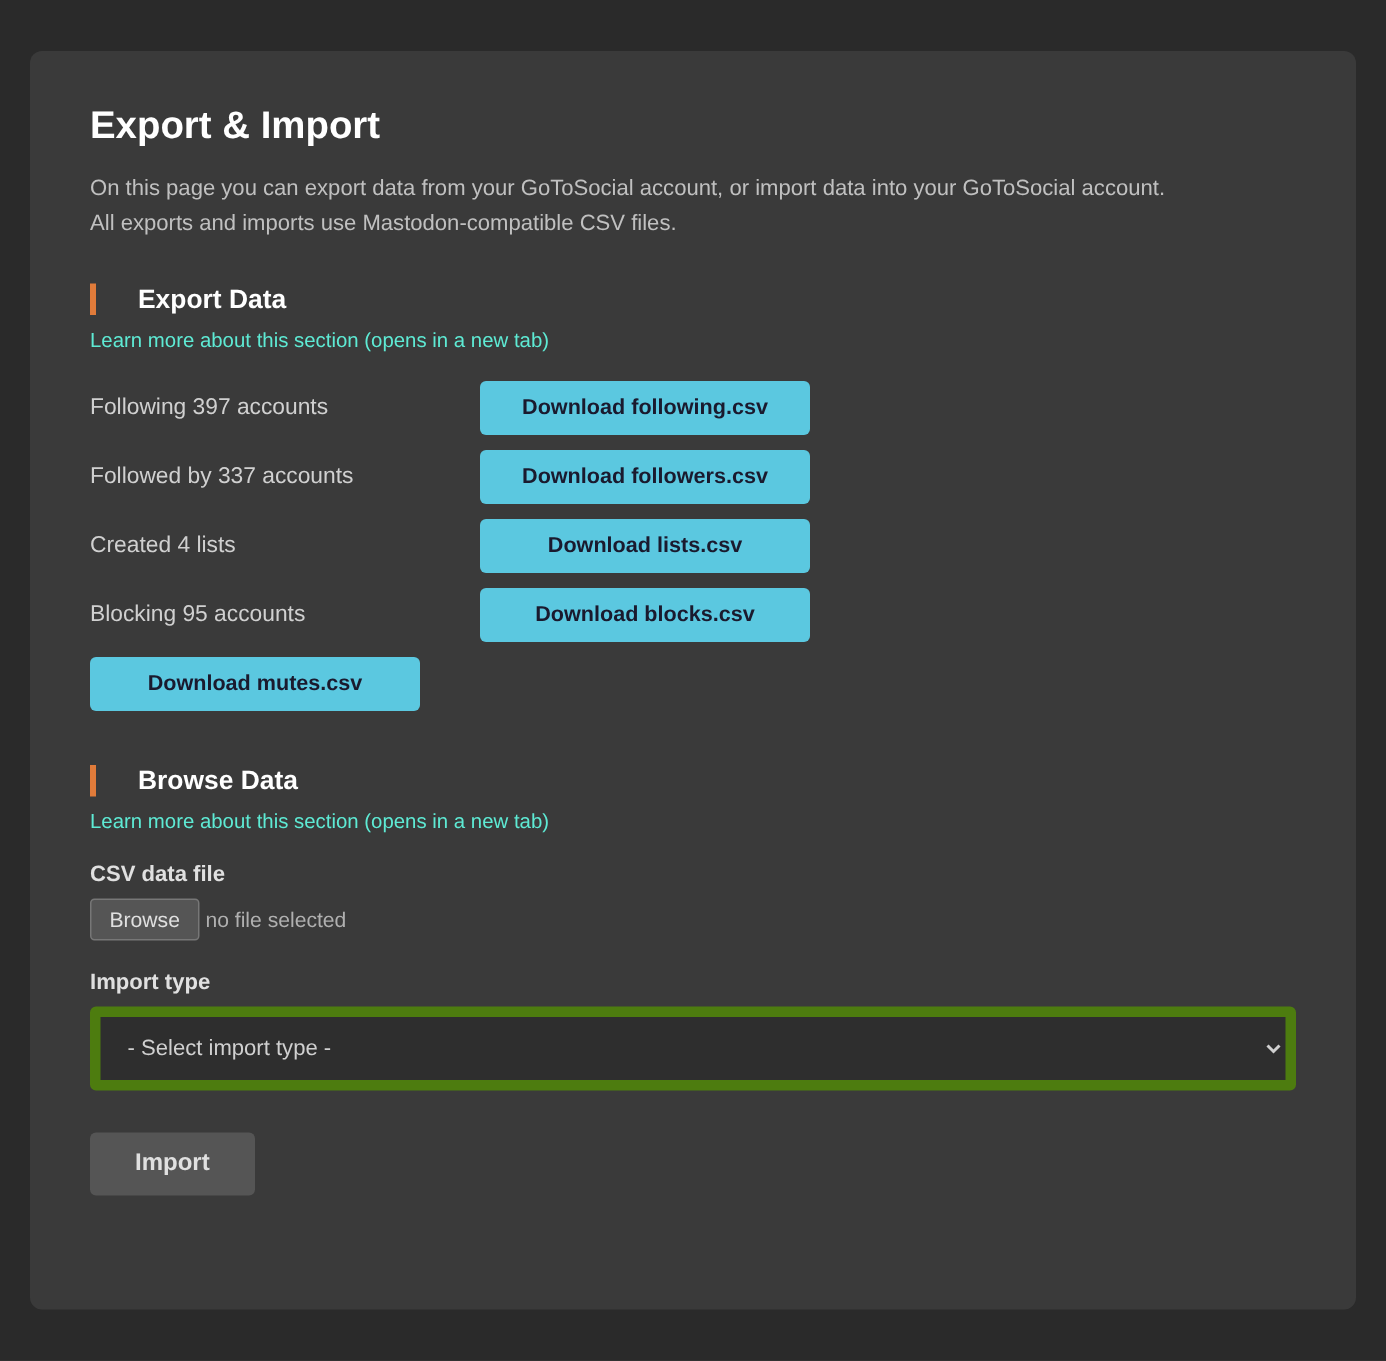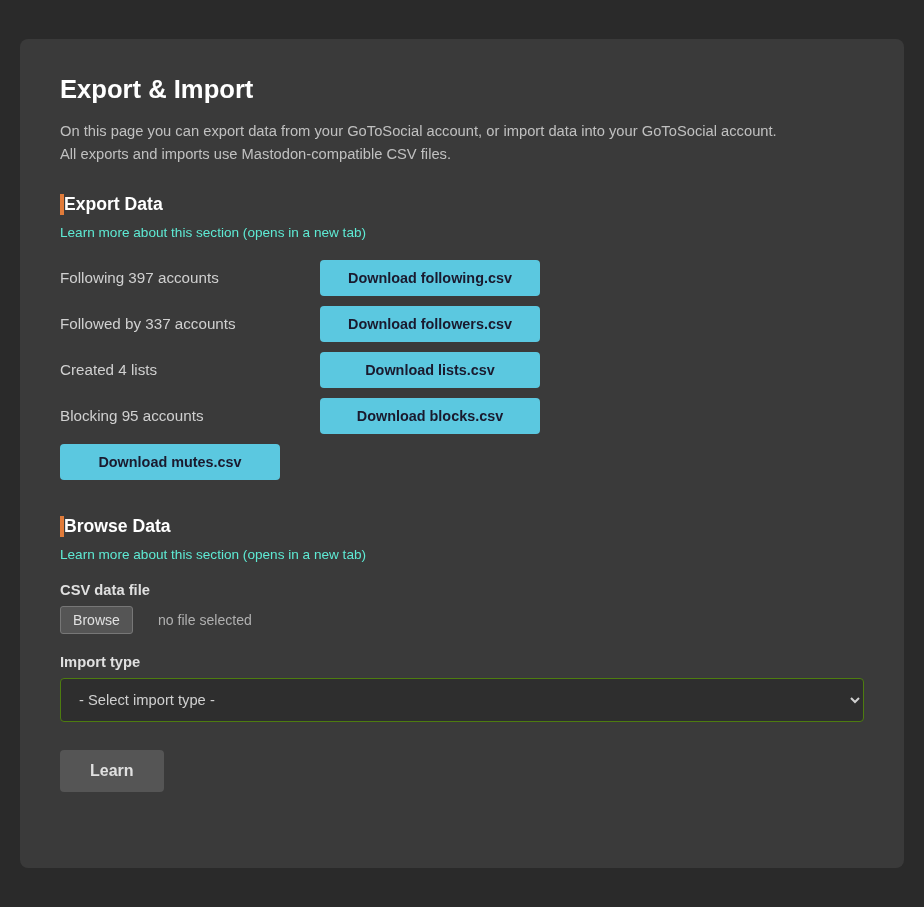--- a/index.html
+++ b/index.html
@@ -35,21 +35,21 @@
       line-height: 1.55;
       margin-bottom: 28px;
     }
 
     .section {
       margin-bottom: 36px;
     }
 
     .section-header {
       border-left: 4px solid #e07b3a;
-      padding-left: 0;
+      padding-left: 28px;
       margin-bottom: 8px;
     }
 
     .section-header h2 {
       font-size: 1.1rem;
       color: #ffffff;
       font-weight: bold;
     }
 
     .section-link {
@@ -93,21 +93,21 @@
       display: block;
       font-size: 0.92rem;
       font-weight: bold;
       color: #e0e0e0;
       margin-bottom: 8px;
     }
 
     .file-input-wrapper {
       display: flex;
       align-items: center;
-      gap: 25px;
+      gap: 4px;
     }
 
     .browse-btn {
       background-color: #555;
       color: #e0e0e0;
       border: 1px solid #777;
       border-radius: 3px;
       padding: 5px 12px;
       font-size: 0.88rem;
       cursor: pointer;
@@ -115,21 +115,21 @@
 
     .file-name {
       font-size: 0.88rem;
       color: #b0b0b0;
     }
 
     .select-field {
       width: 100%;
       background-color: #2e2e2e;
       color: #d0d0d0;
-      border: 1px solid #4d7c0f;
+      border: 7px solid #4d7c0f;
       border-radius: 4px;
       padding: 12px 14px;
       font-size: 0.92rem;
       appearance: auto;
       cursor: pointer;
     }
 
     .import-btn {
       background-color: #555;
       color: #e0e0e0;
@@ -198,15 +198,15 @@
       <select class="select-field">
         <option>- Select import type -</option>
         <option>Following</option>
         <option>Followers</option>
         <option>Blocks</option>
         <option>Mutes</option>
       </select>
     </div>
 
 
-    <button class="import-btn">Learn</button>
+    <button class="import-btn">Import</button>
   </div>
 </div>
 
 </body></html>

